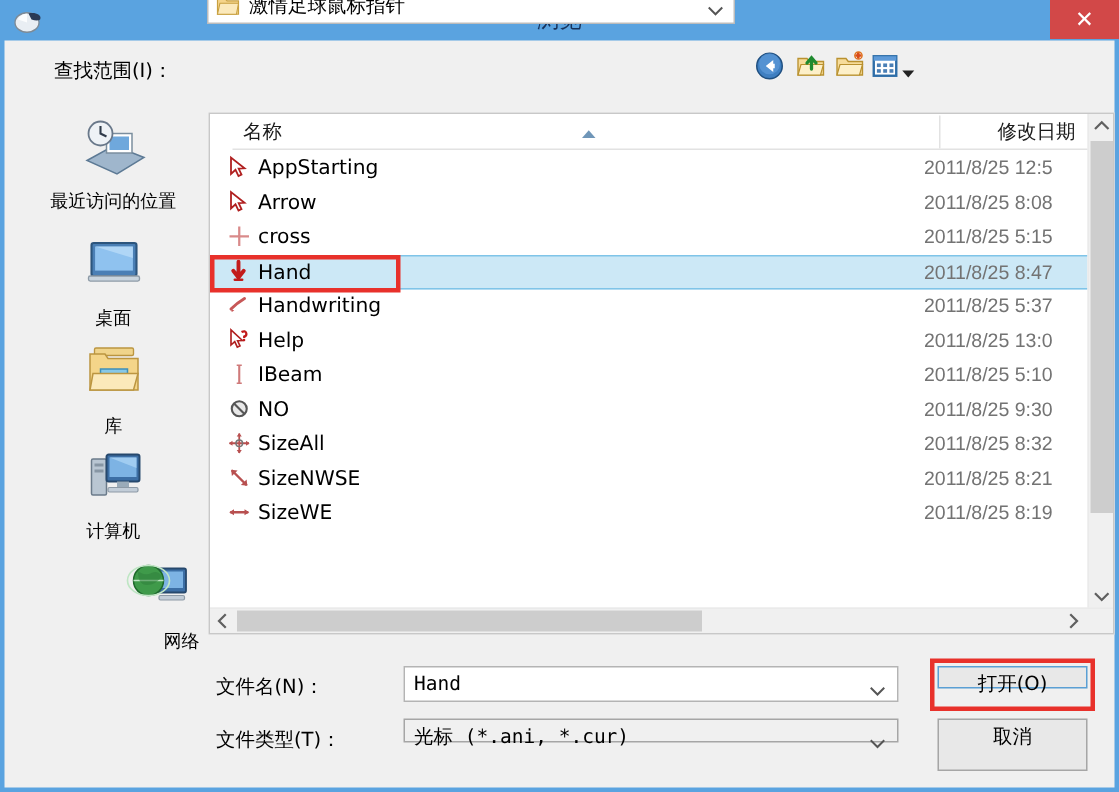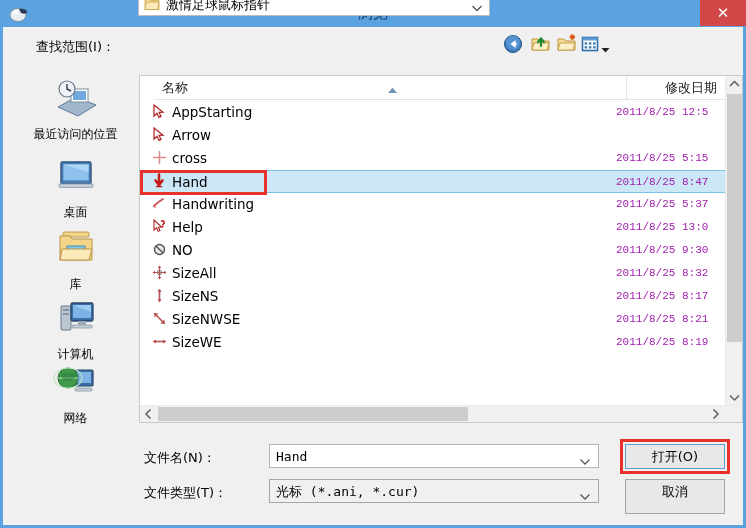--- a/index.html
+++ b/index.html
@@ -158,21 +158,21 @@
     font-size: 12px;
     color: #000;
     font-family: "DejaVu Sans", sans-serif;
     display: block;
     margin-top: 5px;
   }
   #place-0 { top: 2px; }
   #place-1 { top: 80px; }
   #place-2 { top: 152px; }
   #place-3 { top: 222px; }
-  #place-4 { top: 286px; }
+  #place-4 { top: 295px; text-align: right; }
 
   
   #filelist {
     position: absolute;
     left: 136px;
     top: 75px;
     width: 604px;
     height: 348px;
     background: #ffffff;
     border: 1px solid #c8c8c8;
@@ -248,23 +248,23 @@
     font-size: 13.5px;
     color: #000;
     font-family: "DejaVu Sans", sans-serif;
     line-height: 18px;
     white-space: nowrap;
   }
   .row .fdate {
     position: absolute;
     left: 476px;
     top: 2px;
-    font-size: 11px;
-    color: #a21caf;
-    font-family: Liberation Mono, monospace;
+    font-size: 13px;
+    color: #737373;
+    font-family: Liberation Sans, sans-serif;
     line-height: 18px;
     white-space: nowrap;
   }
   .row.partial { opacity: 0.30; }
 
   
   #vscroll {
     position: absolute;
     right: 0; top: 0;
     width: 17px;
@@ -367,21 +367,21 @@
     font-size: 13px;
     color: #000;
     font-family: "DejaVu Sans Mono", monospace;
     line-height: 17px;
   }
   #filetype-combo {
     position: absolute;
     left: 266px;
     top: 479px;
     width: 330px;
-    height: 24px;
+    height: 16px;
     background: #f0f0f0;
     border: 1px solid #a6a6a6;
     box-sizing: border-box;
   }
   #filetype-combo .val {
     position: absolute;
     left: 6px; top: 3px;
     font-size: 13px;
     color: #000;
     font-family: "DejaVu Sans Mono", monospace;
@@ -391,21 +391,21 @@
     position: absolute;
     right: 7px; top: 7px;
     width: 12px; height: 9px;
   }
 
   #btn-open {
     position: absolute;
     left: 622px;
     top: 444px;
     width: 100px;
-    height: 25px;
+    height: 15px;
     background: #e8e8e8;
     border: 1px solid #5a9fd4;
     box-sizing: border-box;
     cursor: pointer;
   }
   #btn-open .lbl, #btn-cancel .lbl {
     position: absolute;
     left: 0; top: 0;
     width: 100%; height: 100%;
     line-height: 23px;
@@ -609,20 +609,21 @@
         <div class="fdate">2011/8/25 12:5</div>
       </div>
 
       <div class="row">
         <div class="cur-icon">
           <svg width="17" height="18" viewBox="0 0 17 18">
             <path d="M3 2 L3 13 L6 10.2 L8 14.4 L10 13.4 L8.1 9.4 L12 9.2 Z" fill="#ffffff" stroke="#b02020" stroke-width="1.2"></path>
           </svg>
         </div>
         <div class="fname">Arrow</div>
+        <div class="fdate">2011/8/25 8:08</div>
       </div>
 
       <div class="row">
         <div class="cur-icon">
           <svg width="17" height="18" viewBox="0 0 17 18">
             <path d="M8.5 2 L8.5 15 M2 8.5 L15 8.5" stroke="#d98a8a" stroke-width="1.5"></path>
           </svg>
         </div>
         <div class="fname">cross</div>
         <div class="fdate">2011/8/25 5:15</div>
@@ -655,20 +656,30 @@
           <svg width="17" height="18" viewBox="0 0 17 18">
             <path d="M3 2 L3 12 L5.5 9.8 L7.2 13.4 L9 12.6 L7.4 9.2 L10.6 9 Z" fill="#ffffff" stroke="#b02020" stroke-width="1.1"></path>
             <path d="M10 3.4 q2.6 -1.4 3.2 0.8 q0.4 1.6 -1.4 2.2 l0 1" fill="none" stroke="#c21b1b" stroke-width="1.5"></path>
             <circle cx="11.7" cy="8.6" r="0.85" fill="#c21b1b"></circle>
           </svg>
         </div>
         <div class="fname">Help</div>
         <div class="fdate">2011/8/25 13:0</div>
       </div>
 
+      <div class="row">
+        <div class="cur-icon">
+          <svg width="17" height="18" viewBox="0 0 17 18">
+            <path d="M8.5 2.5 L8.5 14.5" stroke="#cf7a7a" stroke-width="1.4"></path>
+            <path d="M6.8 2.5 L10.2 2.5 M6.8 14.5 L10.2 14.5" stroke="#cf7a7a" stroke-width="1.1"></path>
+          </svg>
+        </div>
+        <div class="fname">IBeam</div>
+        <div class="fdate">2011/8/25 5:10</div>
+      </div>
 
       <div class="row">
         <div class="cur-icon">
           <svg width="17" height="18" viewBox="0 0 17 18">
             <circle cx="8.5" cy="8.5" r="5" fill="#e8e8e8" stroke="#555" stroke-width="1.4"></circle>
             <path d="M5 5 L12 12" stroke="#555" stroke-width="1.4"></path>
           </svg>
         </div>
         <div class="fname">NO</div>
         <div class="fdate">2011/8/25 9:30</div>
@@ -680,30 +691,20 @@
             <path d="M8.5 2 L8.5 15 M2 8.5 L15 8.5" stroke="#b85050" stroke-width="1.2"></path>
             <path d="M8.5 1.6 L6.8 4 L10.2 4 Z M8.5 15.4 L6.8 13 L10.2 13 Z M1.6 8.5 L4 6.8 L4 10.2 Z M15.4 8.5 L13 6.8 L13 10.2 Z" fill="#b85050"></path>
             <circle cx="8.5" cy="8.5" r="2.2" fill="none" stroke="#777" stroke-width="1"></circle>
           </svg>
         </div>
         <div class="fname">SizeAll</div>
         <div class="fdate">2011/8/25 8:32</div>
       </div>
 
 
-      <div class="row">
-        <div class="cur-icon">
-          <svg width="17" height="18" viewBox="0 0 17 18">
-            <path d="M8.5 2.5 L8.5 14.5" stroke="#b85050" stroke-width="1.6"></path>
-            <path d="M8.5 1.8 L6.5 5 L10.5 5 Z M8.5 15.2 L6.5 12 L10.5 12 Z" fill="#b85050"></path>
-          </svg>
-        </div>
-        <div class="fname">SizeNS</div>
-        <div class="fdate">2011/8/25 8:17</div>
-      </div>
 
       <div class="row">
         <div class="cur-icon">
           <svg width="17" height="18" viewBox="0 0 17 18">
             <path d="M3.5 3.5 L13.5 13.5" stroke="#b85050" stroke-width="1.6"></path>
             <path d="M3.1 3.1 L3.6 7.4 L7.4 3.6 Z M13.9 13.9 L9.6 13.4 L13.4 9.6 Z" fill="#b85050"></path>
           </svg>
         </div>
         <div class="fname">SizeNWSE</div>
         <div class="fdate">2011/8/25 8:21</div>

